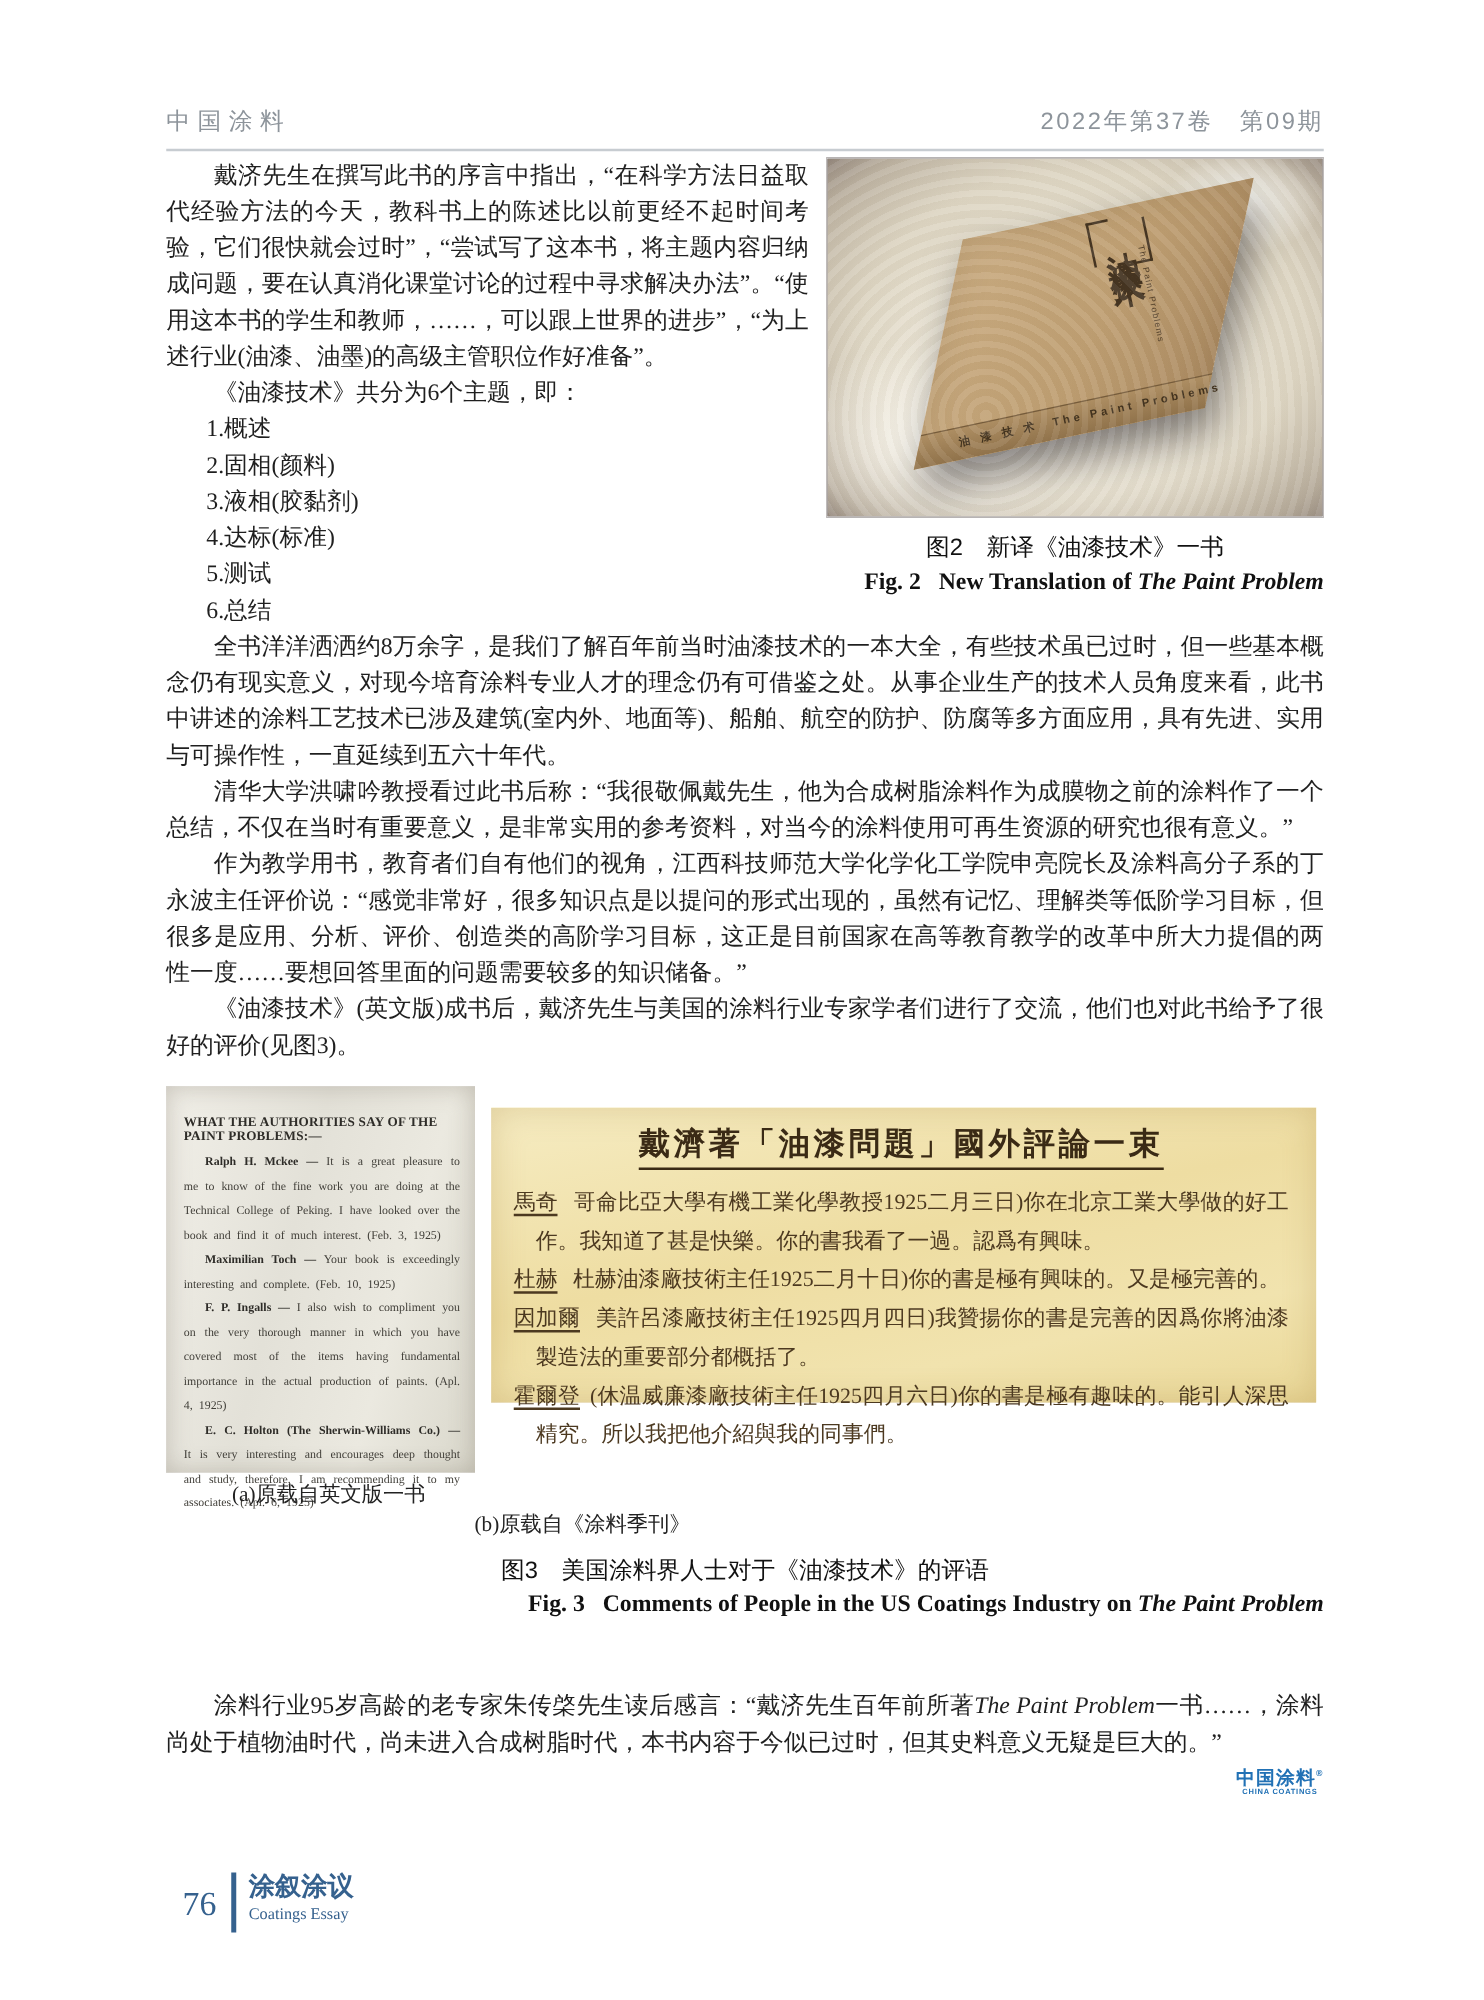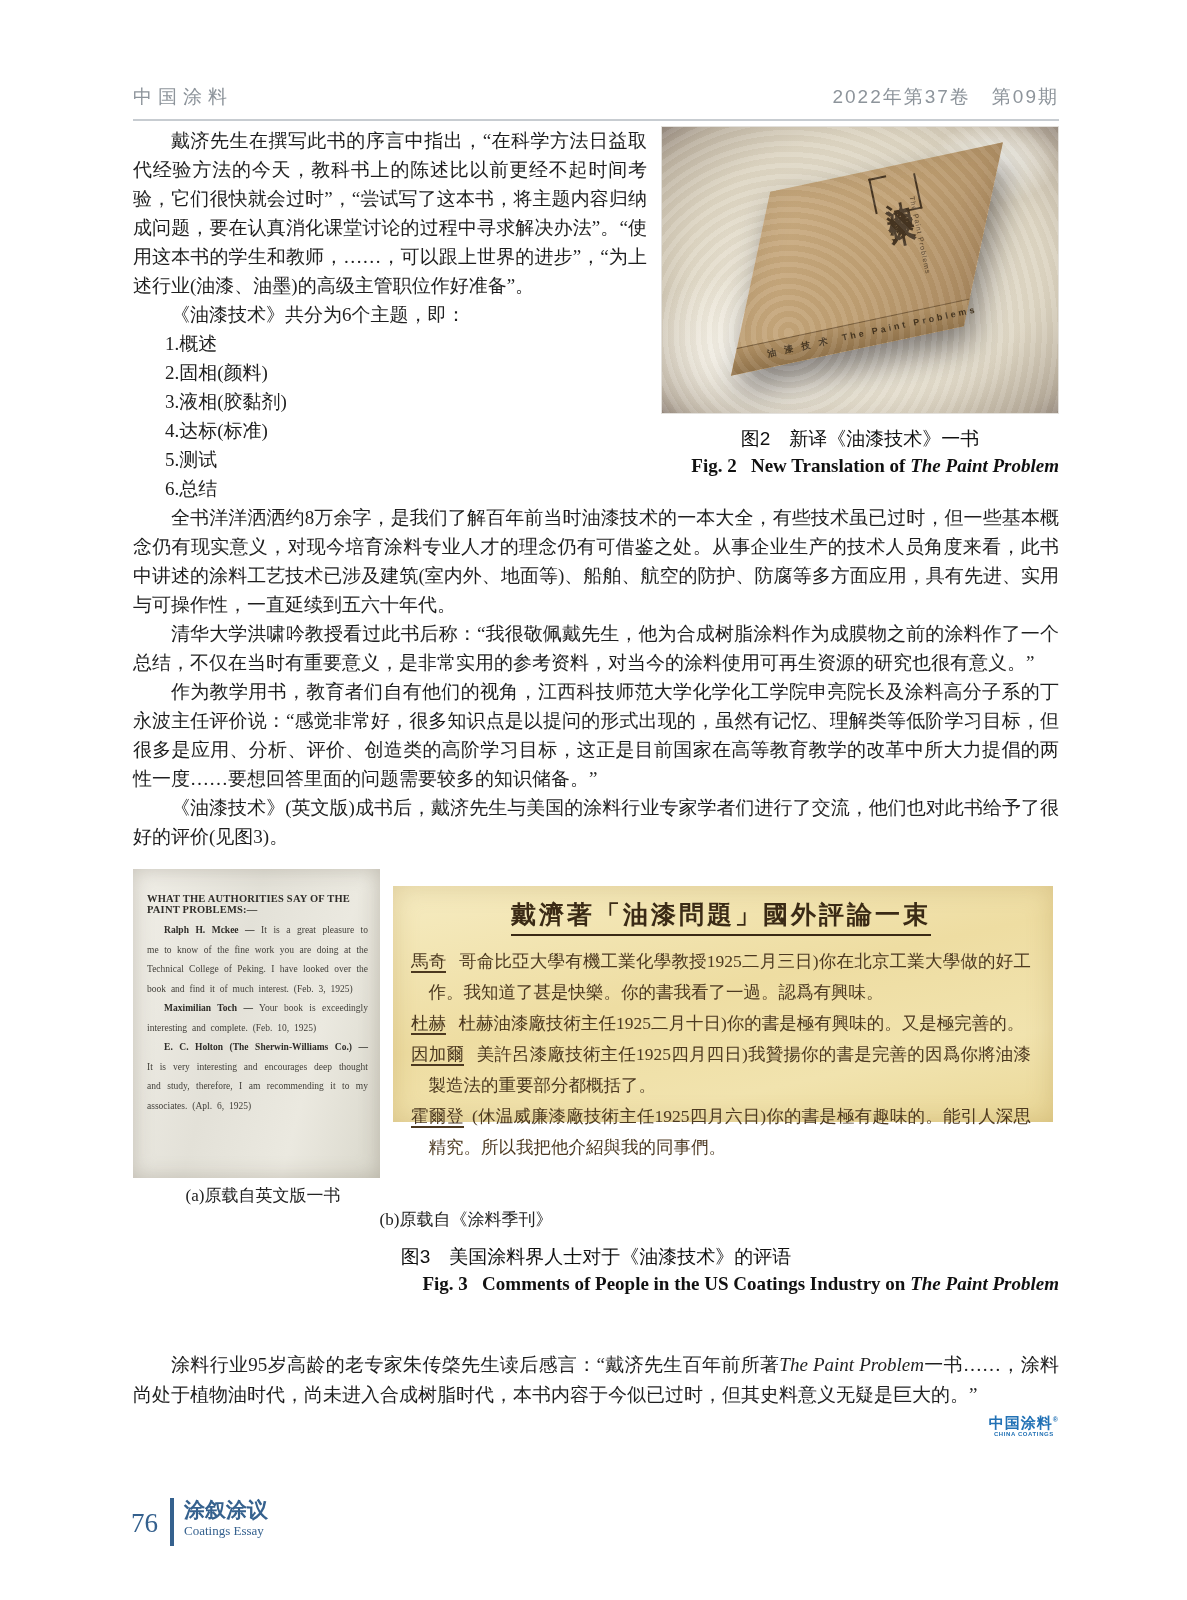--- a/index.html
+++ b/index.html
@@ -98,21 +98,21 @@
   .p-zhu{margin-top:52px;line-height:30px;}
   .p-zhu .bookname{font-family:"Liberation Serif",serif;font-style:italic;}
 
   .logo-row{text-align:right;margin-top:2px;}
   .logo{display:inline-block;text-align:center;color:#2171b5;
      font-family:"Liberation Sans",sans-serif;}
   .logo-zh{font-size:15px;font-weight:bold;letter-spacing:1px;line-height:15px;}
   .logo-zh sup{font-size:7px;}
   .logo-en{font-size:6px;font-weight:bold;letter-spacing:.6px;line-height:8px;}
 
-  .footer{position:absolute;left:131px;top:1498px;display:flex;align-items:flex-start;}
+  .footer{position:absolute;left:146px;top:1498px;display:flex;align-items:flex-start;}
   .pageno{font-family:"Liberation Serif",serif;font-size:27px;color:#35618e;
      margin-top:10px;}
   .footbar{width:4px;height:48px;background:#35618e;margin:0 10px 0 12px;}
   .footsec-zh{font-family:"Liberation Sans",sans-serif;font-size:21px;font-weight:bold;
      color:#35618e;line-height:24px;}
   .footsec-en{font-family:"Liberation Serif",serif;font-size:13px;color:#35618e;line-height:18px;}
 </style>
 </head>
 <body>
 
@@ -162,20 +162,21 @@
     <p class="para indent">作为教学用书，教育者们自有他们的视角，江西科技师范大学化学化工学院申亮院长及涂料高分子系的丁永波主任评价说：“感觉非常好，很多知识点是以提问的形式出现的，虽然有记忆、理解类等低阶学习目标，但很多是应用、分析、评价、创造类的高阶学习目标，这正是目前国家在高等教育教学的改革中所大力提倡的两性一度……要想回答里面的问题需要较多的知识储备。”</p>
     <p class="para indent">《油漆技术》(英文版)成书后，戴济先生与美国的涂料行业专家学者们进行了交流，他们也对此书给予了很好的评价(见图3)。</p>
 
     <div class="fig3-row">
       <div class="scan-en">
         <div class="scan-en-title">WHAT THE AUTHORITIES SAY OF THE PAINT PROBLEMS:—</div>
         <div>
 
         <div class="ls-para"><b>Ralph H. Mckee —</b><span> It is a great pleasure to me to know of the fine work you are doing at the Technical College of Peking.  I have looked over the book and find it of much interest.  (Feb. 3, 1925)</span></div>
             <div class="ls-para"><b>Maximilian Toch —</b><span> Your book is exceedingly interesting and complete.  (Feb. 10, 1925)</span></div>
+            <div class="ls-para"><b>F. P. Ingalls —</b><span> I also wish to compliment you on the very thorough manner in which you have covered most of the items having fundamental importance in the actual production of paints.  (Apl. 4, 1925)</span></div>
             <div class="ls-para"><b>E. C. Holton (The Sherwin-Williams Co.) —</b><span> It is very interesting and encourages deep thought and study, therefore, I am recommending it to my associates.  (Apl. 6, 1925)</span></div>
           </div>
       </div>
 
       <div class="scan-zh">
         <div class="scan-zh-titlebox">
           <span class="scan-zh-title">戴濟著「油漆問題」國外評論一束</span>
         </div>
         <div>
 

